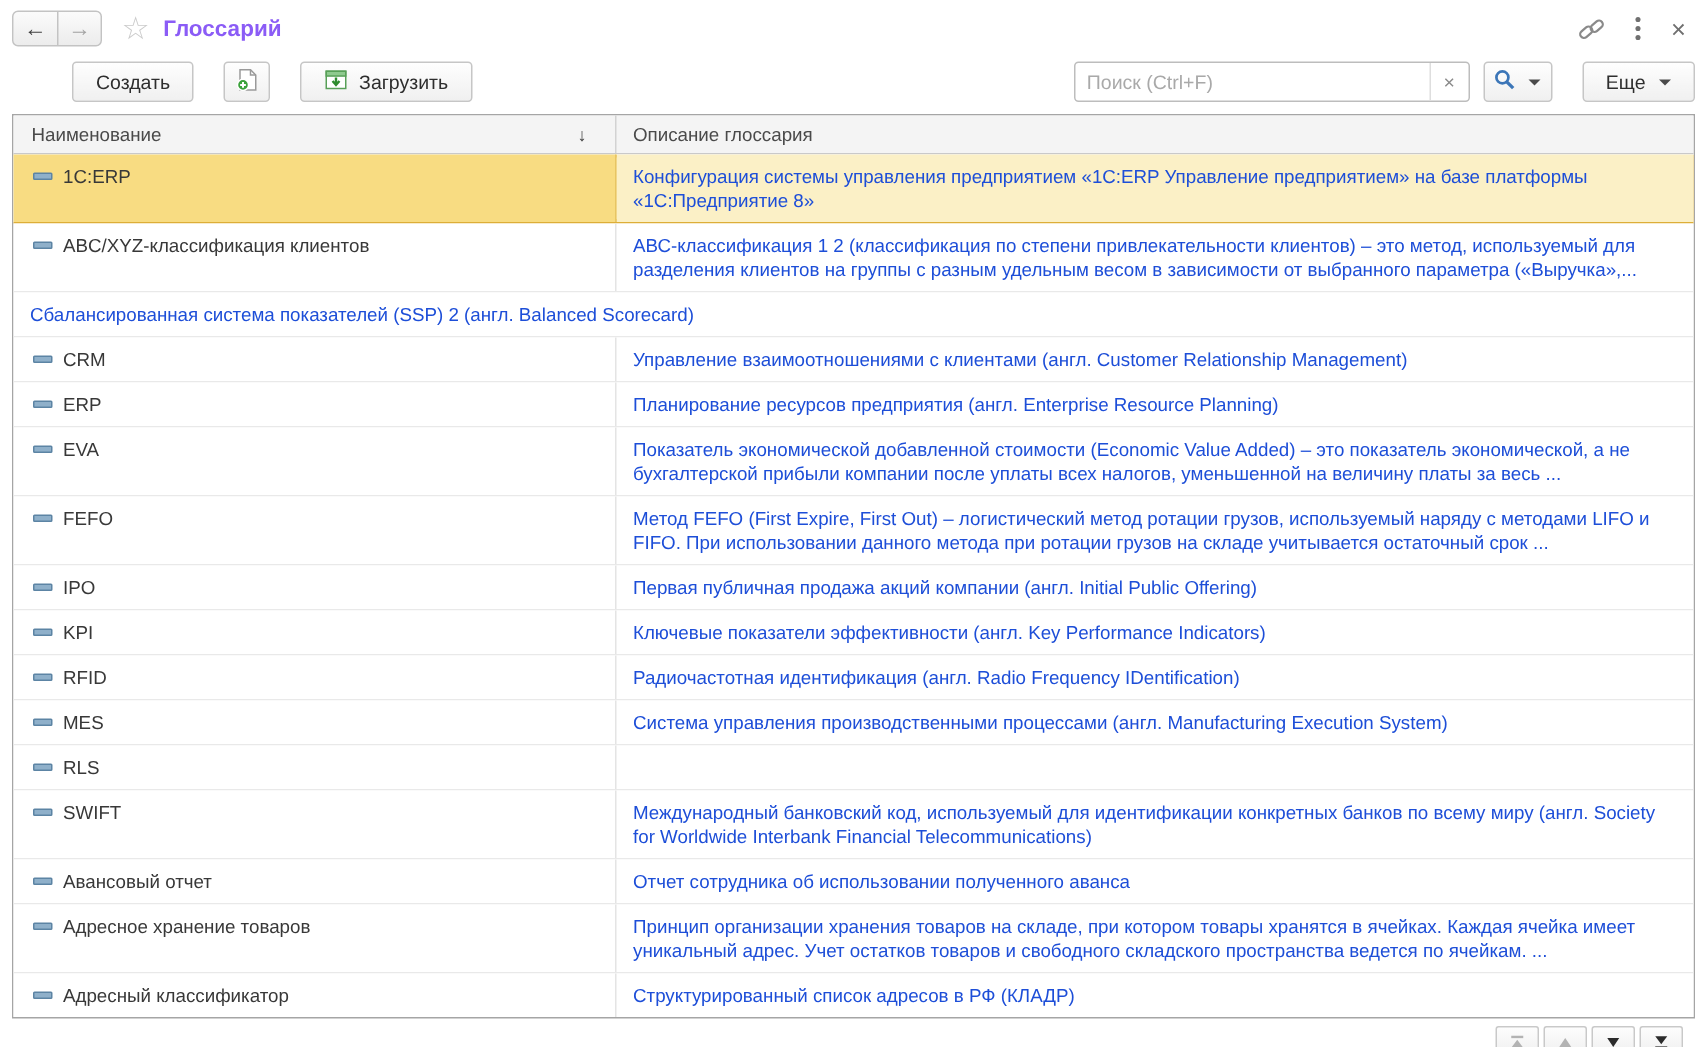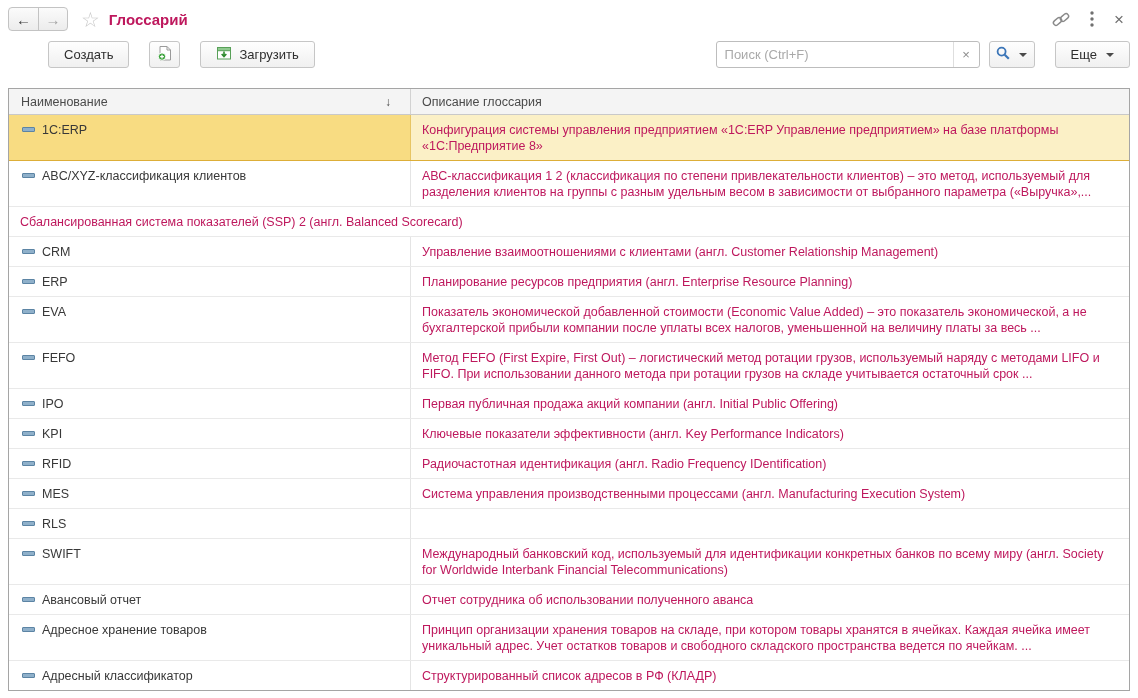--- a/index.html
+++ b/index.html
@@ -9,21 +9,21 @@
     background:#fff; font-family:"Liberation Sans", sans-serif;
     color:#333; -webkit-font-smoothing:antialiased;
   }
   
   .titlebar { display:flex; align-items:center; height:38px; padding:0 14px 0 8px; }
   .navgroup { display:flex; border:1px solid #c3c3c3; border-radius:4px; overflow:hidden; background:linear-gradient(#fbfbfb,#ececec); }
   .navbtn { width:29px; height:22px; display:flex; align-items:center; justify-content:center;
             font-size:15px; font-weight:bold; color:#3f3f3f; cursor:pointer; }
   .navbtn.fwd { border-left:1px solid #c3c3c3; color:#a3a3a3; }
   .star { font-size:21px; color:#cbcbcb; margin:0 9px 0 13px; line-height:1; cursor:pointer; }
-  .page-title { font-size:15px; font-weight:bold; color:#be185d; }
+  .page-title { font-size:15px; font-weight:bold; color:#8b5cf6; }
   .titlebar-right { margin-left:auto; display:flex; align-items:center; gap:20px; }
   .tb-icon { color:#767676; cursor:pointer; display:flex; align-items:center; }
   .close-x { font-size:17px; color:#6f6f6f; line-height:1; }
   
   .toolbar { display:flex; align-items:center; padding:3px 8px 8px 8px; }
   .btn {
     background:linear-gradient(#fefefe,#f0f0f0); border:1px solid #c6c6c6; border-radius:3px;
     height:27px; padding:0 15px; font-size:13px; color:#2e2e2e;
     display:inline-flex; align-items:center; gap:7px; cursor:pointer; white-space:nowrap;margin-left:40px;
   }
@@ -31,29 +31,29 @@
   .btn + .btn { margin-left:20px; }
   .caret { width:0; height:0; border-left:4px solid transparent; border-right:4px solid transparent; border-top:4px solid #4a4a4a; margin-left:2px; }
   .toolbar-right { margin-left:auto; display:flex; align-items:center; }
   .search-box { width:264px; height:27px; border:1px solid #bdbdbd; border-radius:3px; background:#fff; display:flex; align-items:stretch; }
   .search-box input { border:0; outline:none; flex:1; padding:0 8px; font-size:13px; font-family:inherit; color:#0f766e; background:transparent; }
   .search-box input::placeholder { color:#a9a9a9; }
   .search-clear { width:26px; border-left:1px solid #dedede; display:flex; align-items:center; justify-content:center; color:#8b8b8b; font-size:13px; cursor:pointer; }
   .search-btn { margin-left:9px; width:46px; padding:0; justify-content:center; }
   .more-btn { margin-left:11px; }
   
-  .grid { margin:12px 8px; border:1px solid #a5a5a5; }
+  .grid { margin:0 8px; border:1px solid #a5a5a5; }
   .thead { display:flex; background:#f4f4f4; border-bottom:1px solid #c9c9c9; font-size:12.5px; color:#4a4a4a; }
   .th-name { flex:0 0 402px; padding:6px 10px 5px 12px; display:flex; justify-content:space-between; align-items:center; border-right:1px solid #d2d2d2; cursor:pointer; }
   .th-desc { flex:1; padding:6px 10px 5px 11px; cursor:pointer; }
   .sort-arrow { color:#4a4a4a; font-size:12px; margin-right:9px; }
   .row { display:flex; border-bottom:1px solid #e9e9e9; font-size:12.5px; cursor:pointer; background:#fff; }
   .row:last-child { border-bottom:0; }
   .cell-name { flex:0 0 402px; padding:7px 10px 6px 33px; position:relative; border-right:1px solid #e4e4e4; line-height:16px; color:#383838; }
-  .cell-desc { flex:1; padding:7px 14px 6px 11px; line-height:16px; color:#be185d; }
+  .cell-desc { flex:1; padding:7px 14px 6px 11px; line-height:16px; color:#1d4ed8; }
   .dash-icon { position:absolute; left:13px; top:12px; width:13px; height:5px; background:#8fb0ca; border:1px solid #5c84a4; border-radius:1px; }
   .row.selected { box-shadow: inset 0 0 0 2px #ddae38; border-bottom-color:#ddae38; }
   .row.selected .cell-name { background:#f8dc82; border-right-color:#e7c563; }
   .row.selected .cell-desc { background:#fbf0c6; }
   
   .pager { display:flex; justify-content:flex-end; gap:3px; padding:5px 16px 0 0; }
   .pbtn { width:29px; height:21px; background:linear-gradient(#fdfdfd,#efefef); border:1px solid #c9c9c9; border-radius:2px;
           display:flex; align-items:center; justify-content:center; cursor:pointer; }
   .pbtn svg { display:block; }
 </style>

